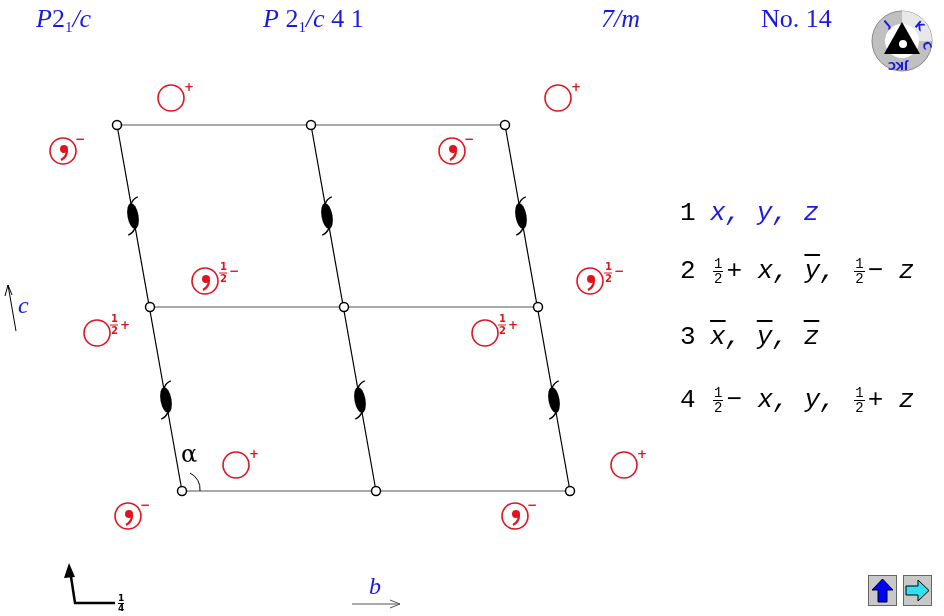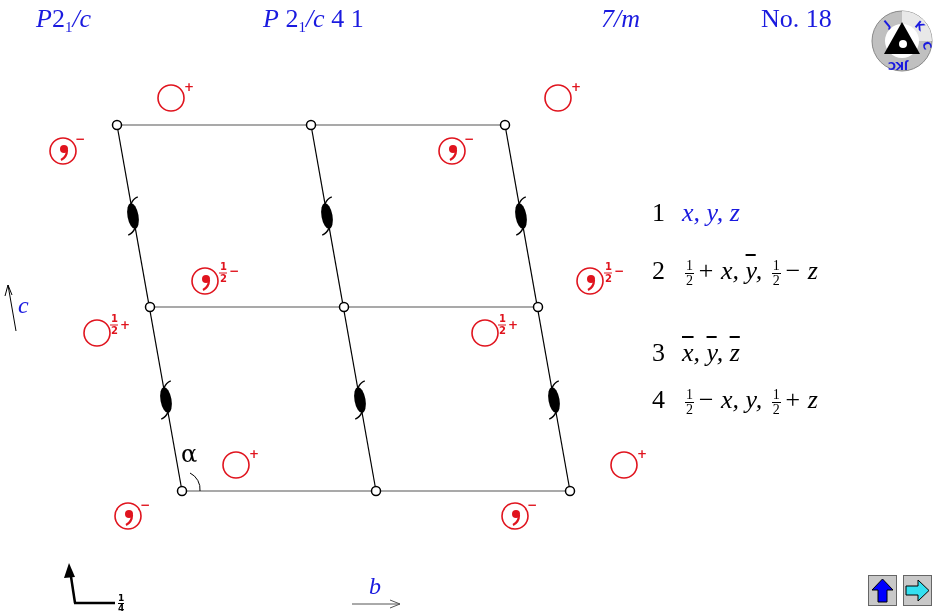--- a/index.html
+++ b/index.html
@@ -1,41 +1,41 @@
 <!DOCTYPE html>
 <html><head>
 <meta charset="utf-8">
 <style>
   html,body{margin:0;padding:0;background:#fff;}
   body{width:944px;height:616px;position:relative;overflow:hidden;font-family:"Liberation Serif","DejaVu Serif",serif;}
   .hdr{position:absolute;top:4px;font-size:26px;color:#1a1adf;white-space:nowrap;}
   .it{font-style:italic;}
   .sub{font-size:15px;vertical-align:-5px;}
   svg#diagram{position:absolute;left:0;top:0;}
-  .ops{position:absolute;left:652px;font-size:26px;color:#000;white-space:nowrap;}
+  .ops{position:absolute;left:680px;font-size:26px;color:#000;white-space:nowrap;font-family:Liberation Mono, monospace;}
   .ops .num{display:inline-block;width:30px;}
   .frac{display:inline-block;vertical-align:middle;text-align:center;font-size:14px;line-height:14px;margin:0 3px;}
   .frac span{display:block;}
   .frac .n{border-bottom:1px solid #000;padding:0 1px;}
   .ovl{text-decoration:overline;}
   .blue{color:#1a1adf;}
   .navbtn{position:absolute;top:575px;width:29px;height:31px;background:#c8c8c8;border:1px solid #666;box-sizing:border-box;}
   .axis-label{position:absolute;font-style:italic;color:#1a1adf;font-size:24px;}
 </style>
 </head>
 <body>
 
 <div class="hdr it" style="left:8px;margin-left:28px;">
   <span>P</span><span style="font-style:normal">2</span><span class="sub" style="font-style:normal">1</span><span>/c</span>
 </div>
 <div class="hdr" style="left:263px;">
   <span class="it">P</span> <span>2</span><span class="sub">1</span><span class="it">/c</span> <span>4 1</span>
 </div>
 <div class="hdr it" style="left:601px;">7/m</div>
-<div class="hdr" style="left:761px;">No. 18</div>
+<div class="hdr" style="left:761px;">No. 14</div>
 
 <svg style="position:absolute;left:870px;top:8px;" width="64" height="66" viewBox="0 0 64 66">
   <circle cx="32" cy="33" r="30" fill="#c0c0c0" stroke="#888" stroke-width="1"></circle>
   <path d="M32 3 A30 30 0 0 1 62 33 L32 33Z" fill="#e8e8e8"></path>
   <circle cx="32" cy="33" r="17" fill="#fff"></circle>
   <polygon points="32,14 50,46 14,46" fill="#000"></polygon>
   <circle cx="33" cy="36" r="4" fill="#fff"></circle>
   <text x="18" y="20" font-family="DejaVu Sans, sans-serif" font-size="11" font-weight="bold" fill="#1a1adf" transform="rotate(-40 18 20)">J</text>
   <text x="44" y="18" font-family="DejaVu Sans, sans-serif" font-size="11" font-weight="bold" fill="#1a1adf" transform="rotate(40 44 18)">K</text>
   <text x="52" y="35" font-family="DejaVu Sans, sans-serif" font-size="11" font-weight="bold" fill="#1a1adf" transform="rotate(70 52 35)">C</text>
@@ -156,21 +156,21 @@
   <div style="border-bottom:1px solid #000;">1</div>
   <div>4</div>
 </div>
 
 <div class="ops" style="top:198px;">
   <span class="num">1</span><span class="it blue">x, y, z</span>
 </div>
 <div class="ops" style="top:256px;">
   <span class="num">2</span><span class="frac"><span class="n">1</span><span>2</span></span><span class="it">+ x, </span><span class="it ovl">y</span><span class="it">, </span><span class="frac"><span class="n">1</span><span>2</span></span><span class="it">− z</span>
 </div>
-<div class="ops" style="top:322px;margin-top:16px;">
+<div class="ops" style="top:322px;">
   <span class="num">3</span><span class="it ovl">x</span><span class="it">, </span><span class="it ovl">y</span><span class="it">, </span><span class="it ovl">z</span>
 </div>
 <div class="ops" style="top:385px;">
   <span class="num">4</span><span class="frac"><span class="n">1</span><span>2</span></span><span class="it">− x, y, </span><span class="frac"><span class="n">1</span><span>2</span></span><span class="it">+ z</span>
 </div>
 
 <div class="navbtn" style="left:868px;">
   <svg width="27" height="29" viewBox="0 0 27 29">
     <polygon points="13.5,3 24,14 18,14 18,26 9,26 9,14 3,14" fill="#0000ff" stroke="#000" stroke-width="1"></polygon>
   </svg>

